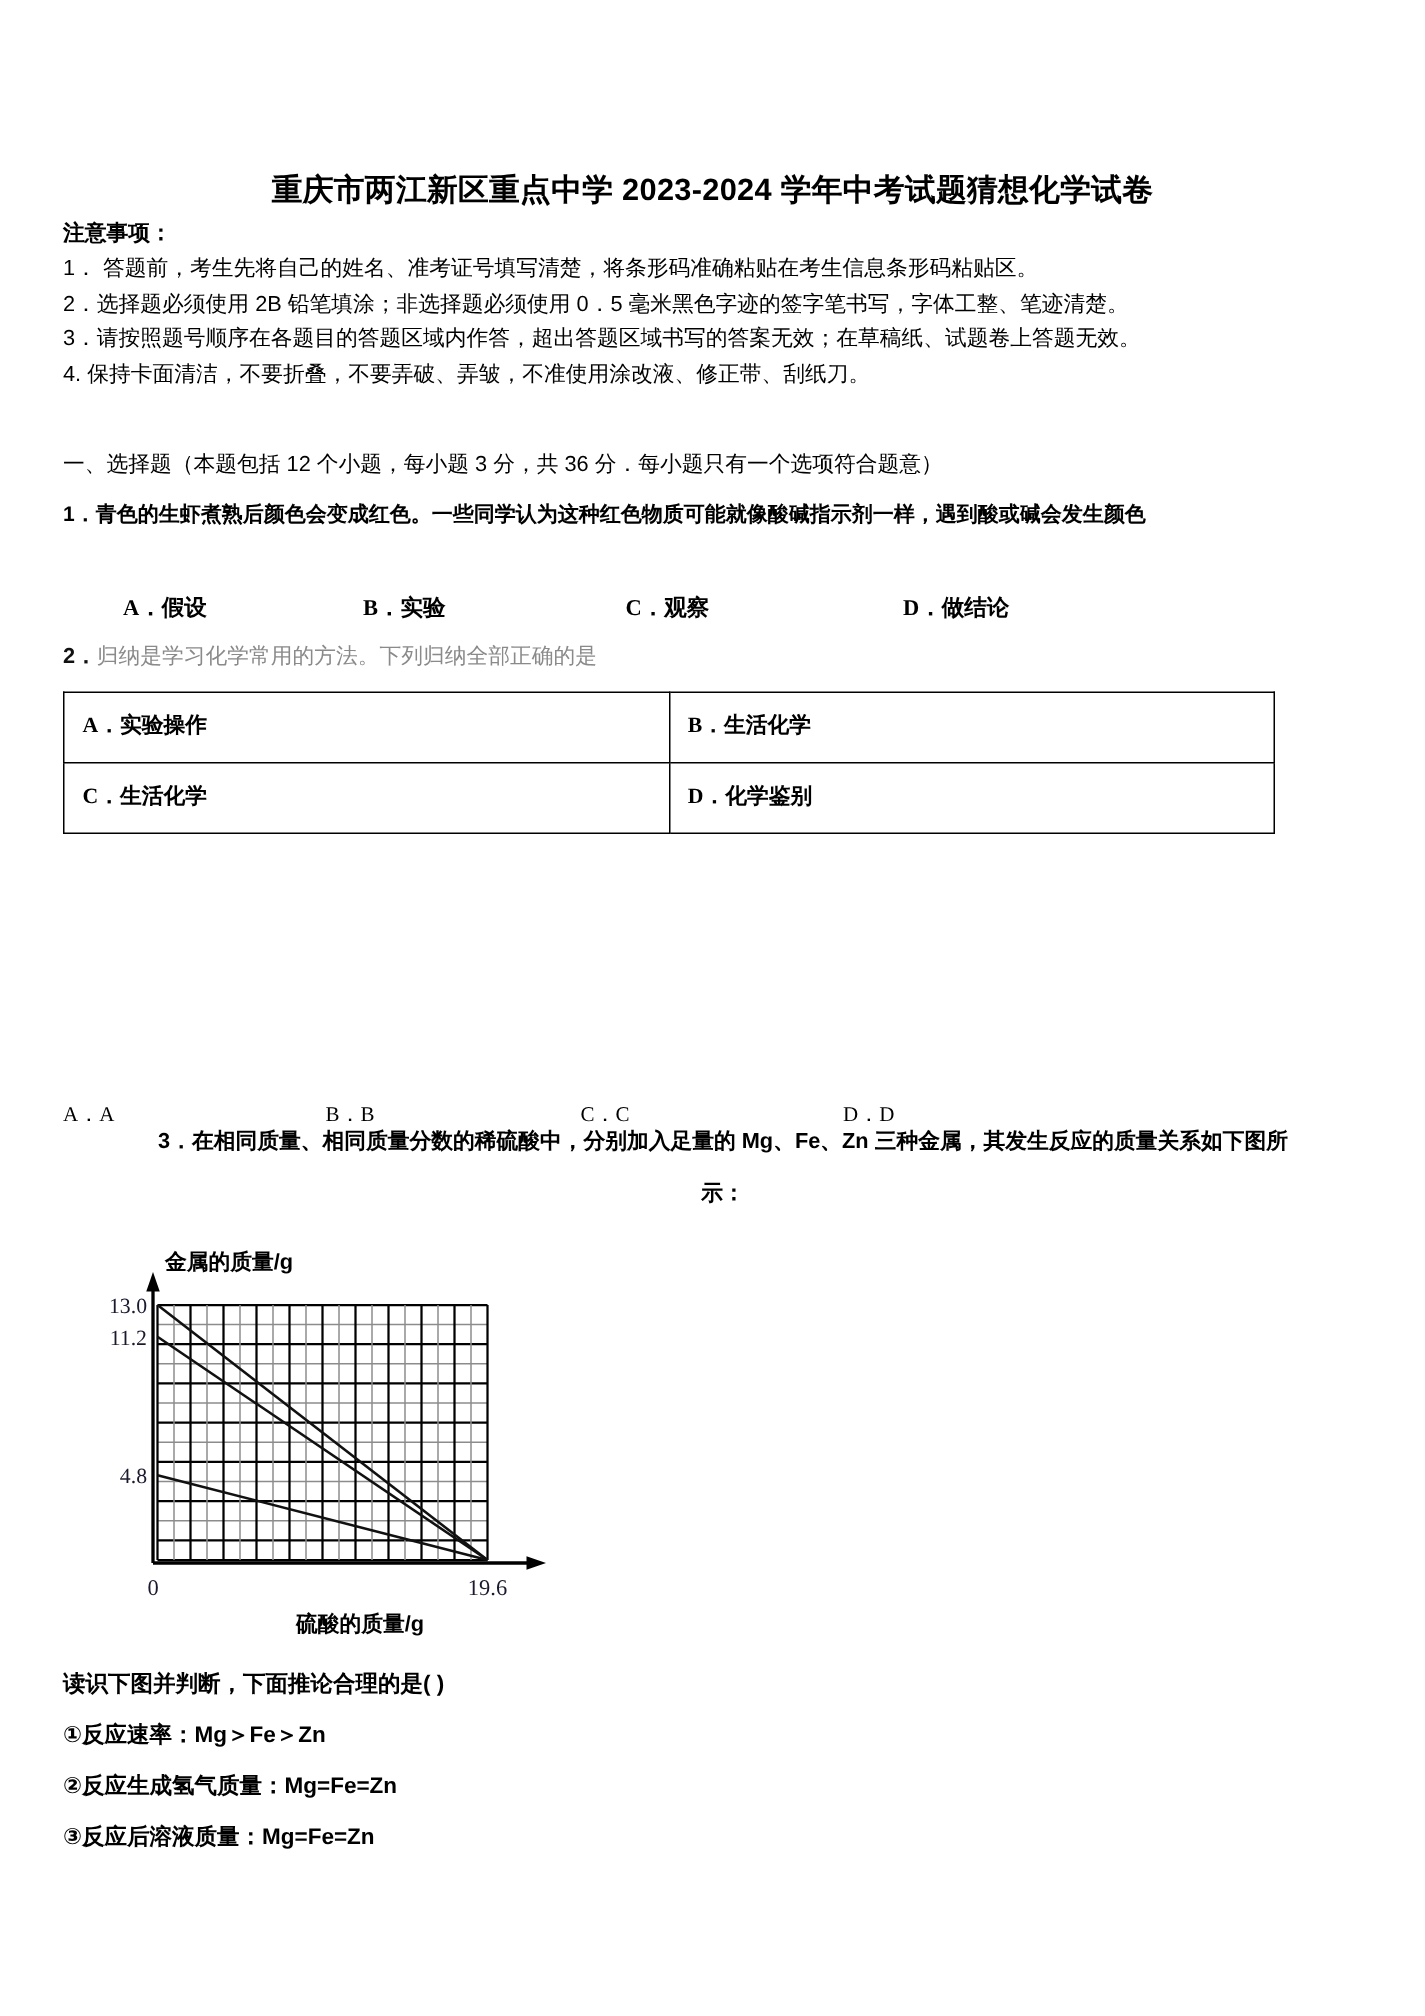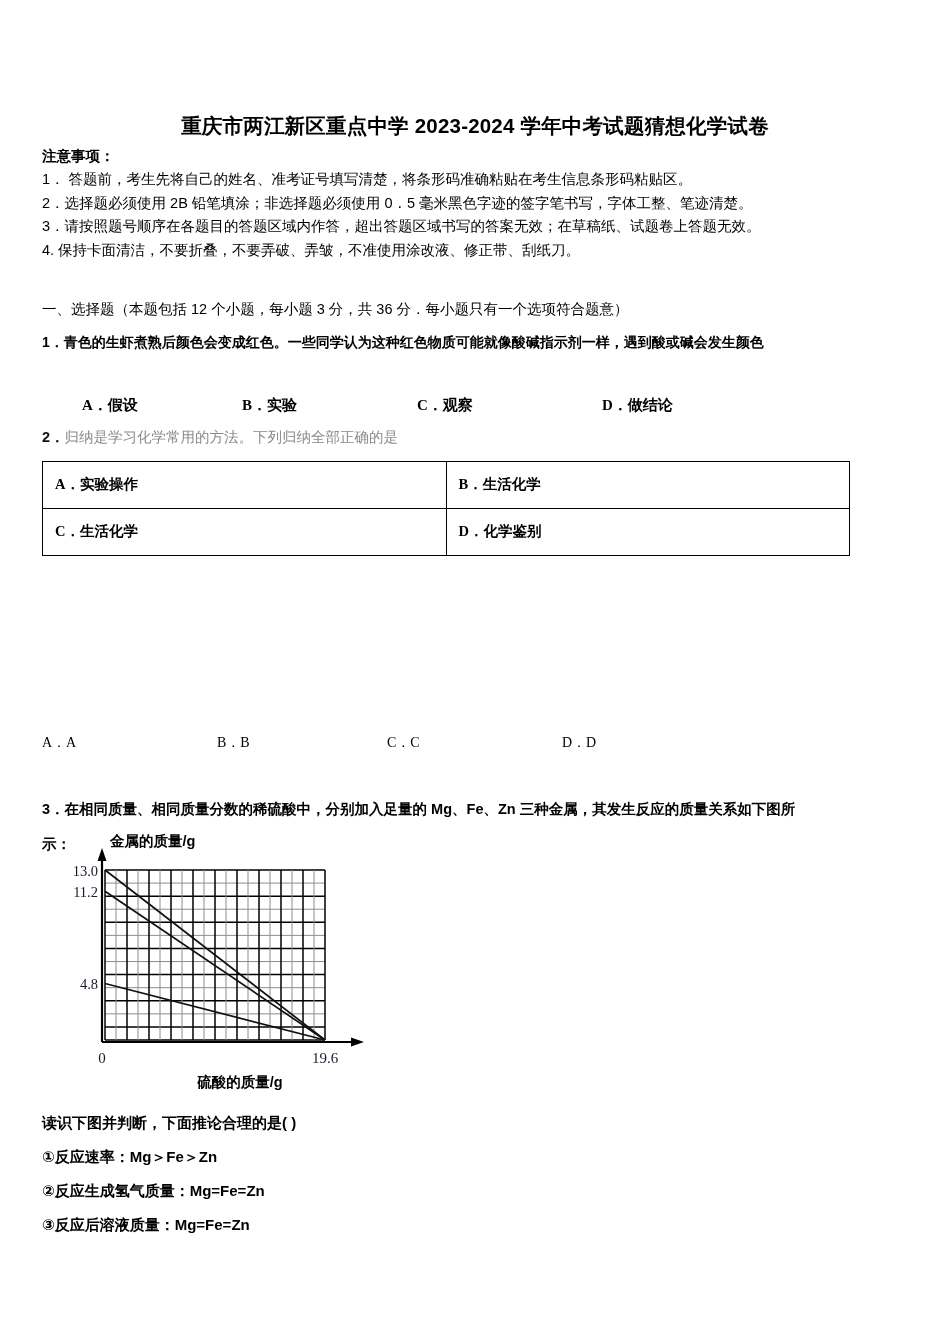--- a/index.html
+++ b/index.html
@@ -146,22 +146,23 @@
   }
   .q2-opts span.opt { display: inline-block; }
   .q2-opts .oa { width: 175px; }
   .q2-opts .ob { width: 170px; }
   .q2-opts .oc { width: 175px; }
 
   
   .q3 {
     position: absolute;
     left: 42px;
-    top: 792px;
+    top: 744px;
     width: 880px;
+    text-align: center;
   }
   .q3-line {
     font-family: "Liberation Sans", "DejaVu Sans", sans-serif;
     font-size: 14.5px;
     font-weight: bold;
     line-height: 35px;
     white-space: nowrap;
   }
 
   

